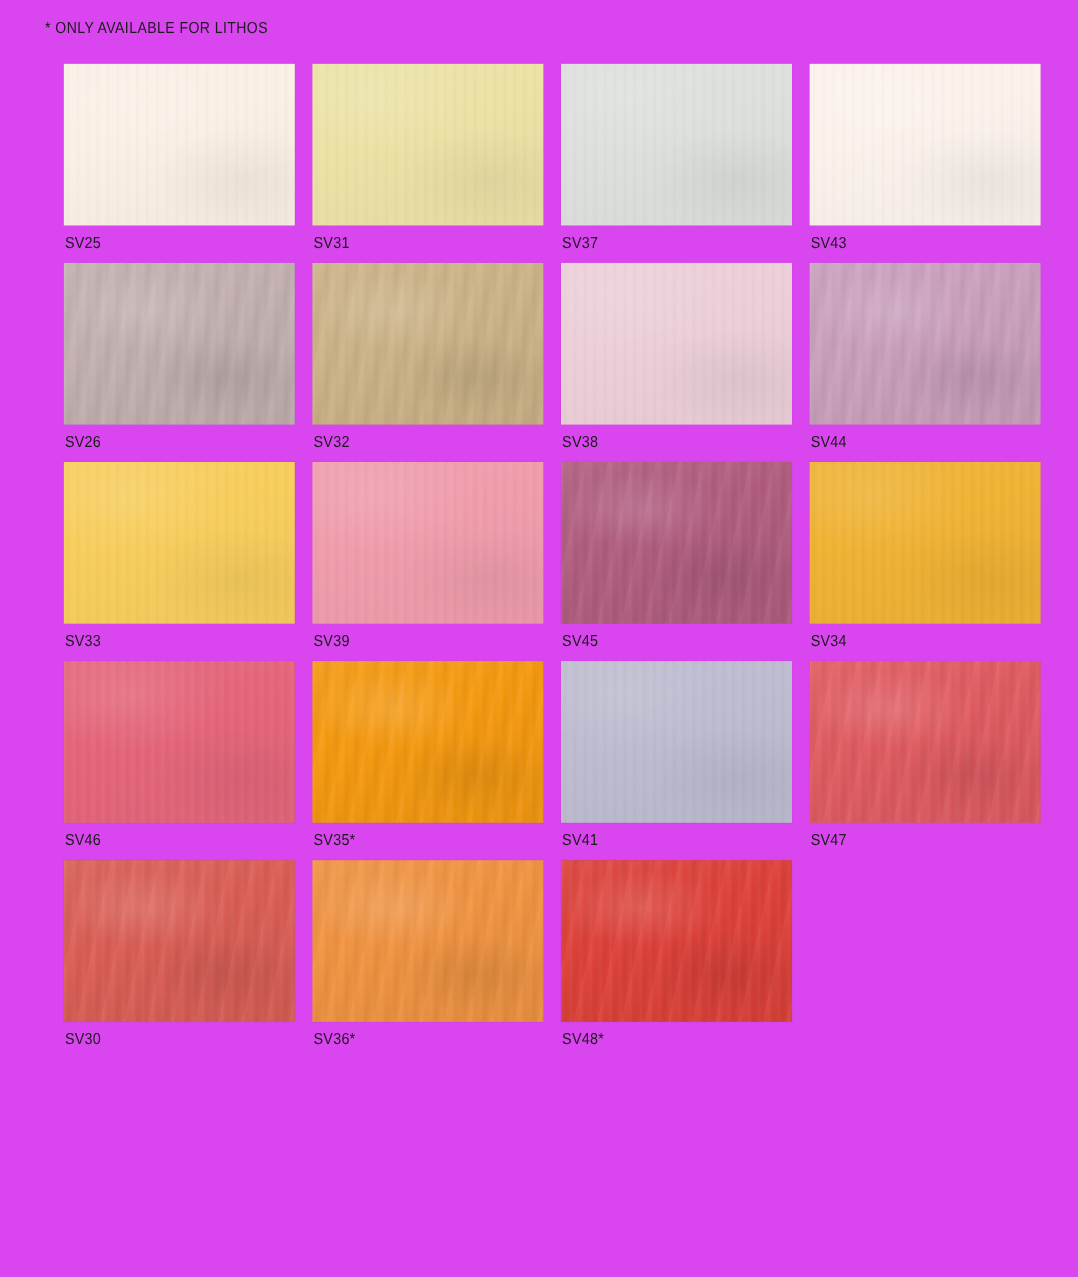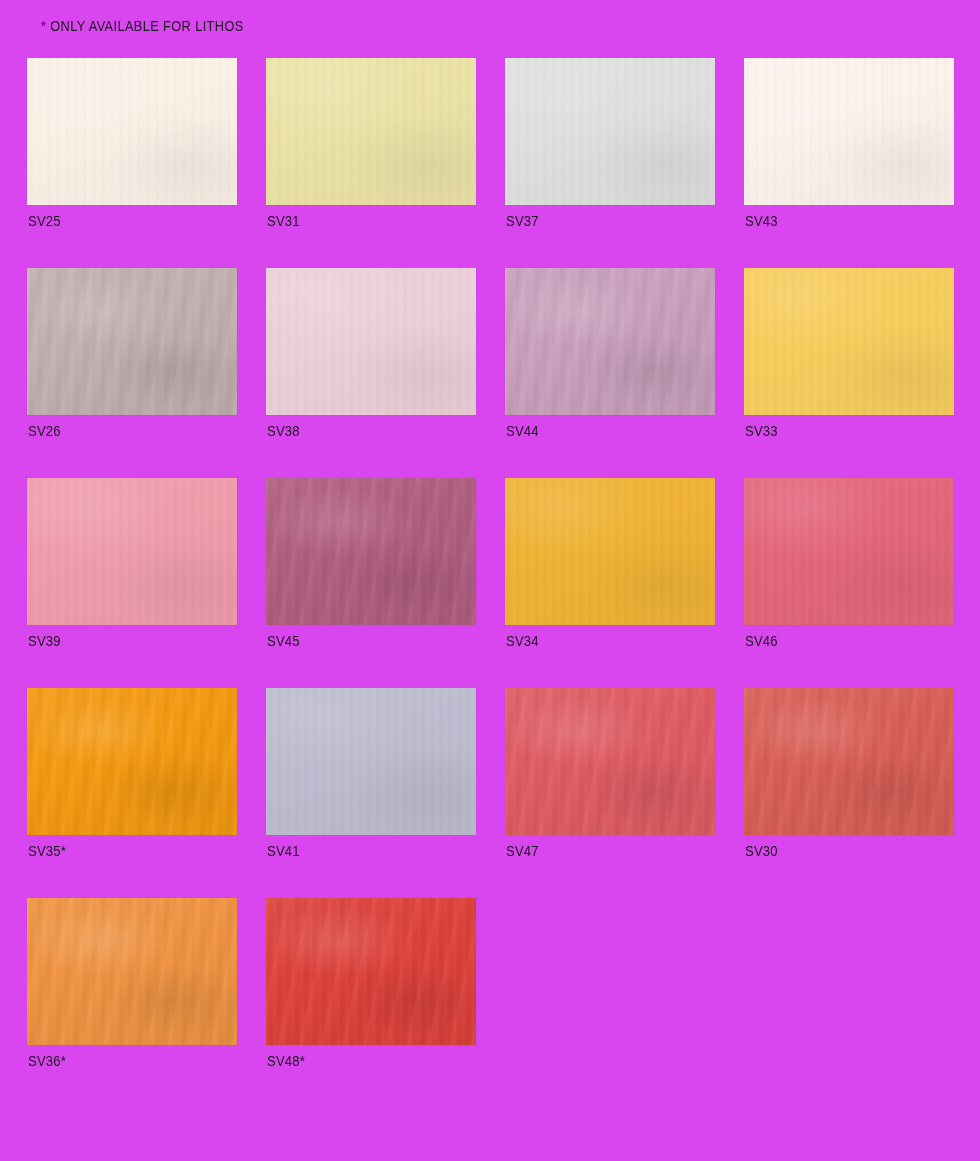--- a/index.html
+++ b/index.html
@@ -33,28 +33,27 @@
     color: #1c1c1c;
     font-family: "Liberation Sans Narrow", "Liberation Sans", sans-serif;
     transform: scaleX(0.88);
     transform-origin: left center;
     white-space: nowrap;
   }
 
   
   .grid {
     position: absolute;
-    left: 27px;
+    left: 58px;
     top: 58px;
     width: 898px;
     display: grid;
     grid-template-columns: repeat(4, 210px);
     column-gap: 16px;
     row-gap: 0;
-    gap: 29px;
   }
 
   .cell {
     width: 210px;
     height: 181px;
     position: relative;
   }
 
   .swatch {
     width: 210px;
@@ -138,20 +137,24 @@
       </div>
       <div class="cell">
         <div class="swatch" style="background: rgb(251, 242, 236);"></div>
         <div class="label">SV43</div>
       </div>
       <div class="cell">
         <div class="swatch texture-strong" style="background: rgb(195, 176, 176);"></div>
         <div class="label">SV26</div>
       </div>
       <div class="cell">
+        <div class="swatch texture-strong" style="background: rgb(204, 179, 135);"></div>
+        <div class="label">SV32</div>
+      </div>
+      <div class="cell">
         <div class="swatch" style="background: rgb(236, 207, 216);"></div>
         <div class="label">SV38</div>
       </div>
       <div class="cell">
         <div class="swatch texture-strong" style="background: rgb(202, 160, 189);"></div>
         <div class="label">SV44</div>
       </div>
       <div class="cell">
         <div class="swatch" style="background: rgb(247, 205, 92);"></div>
         <div class="label">SV33</div>

